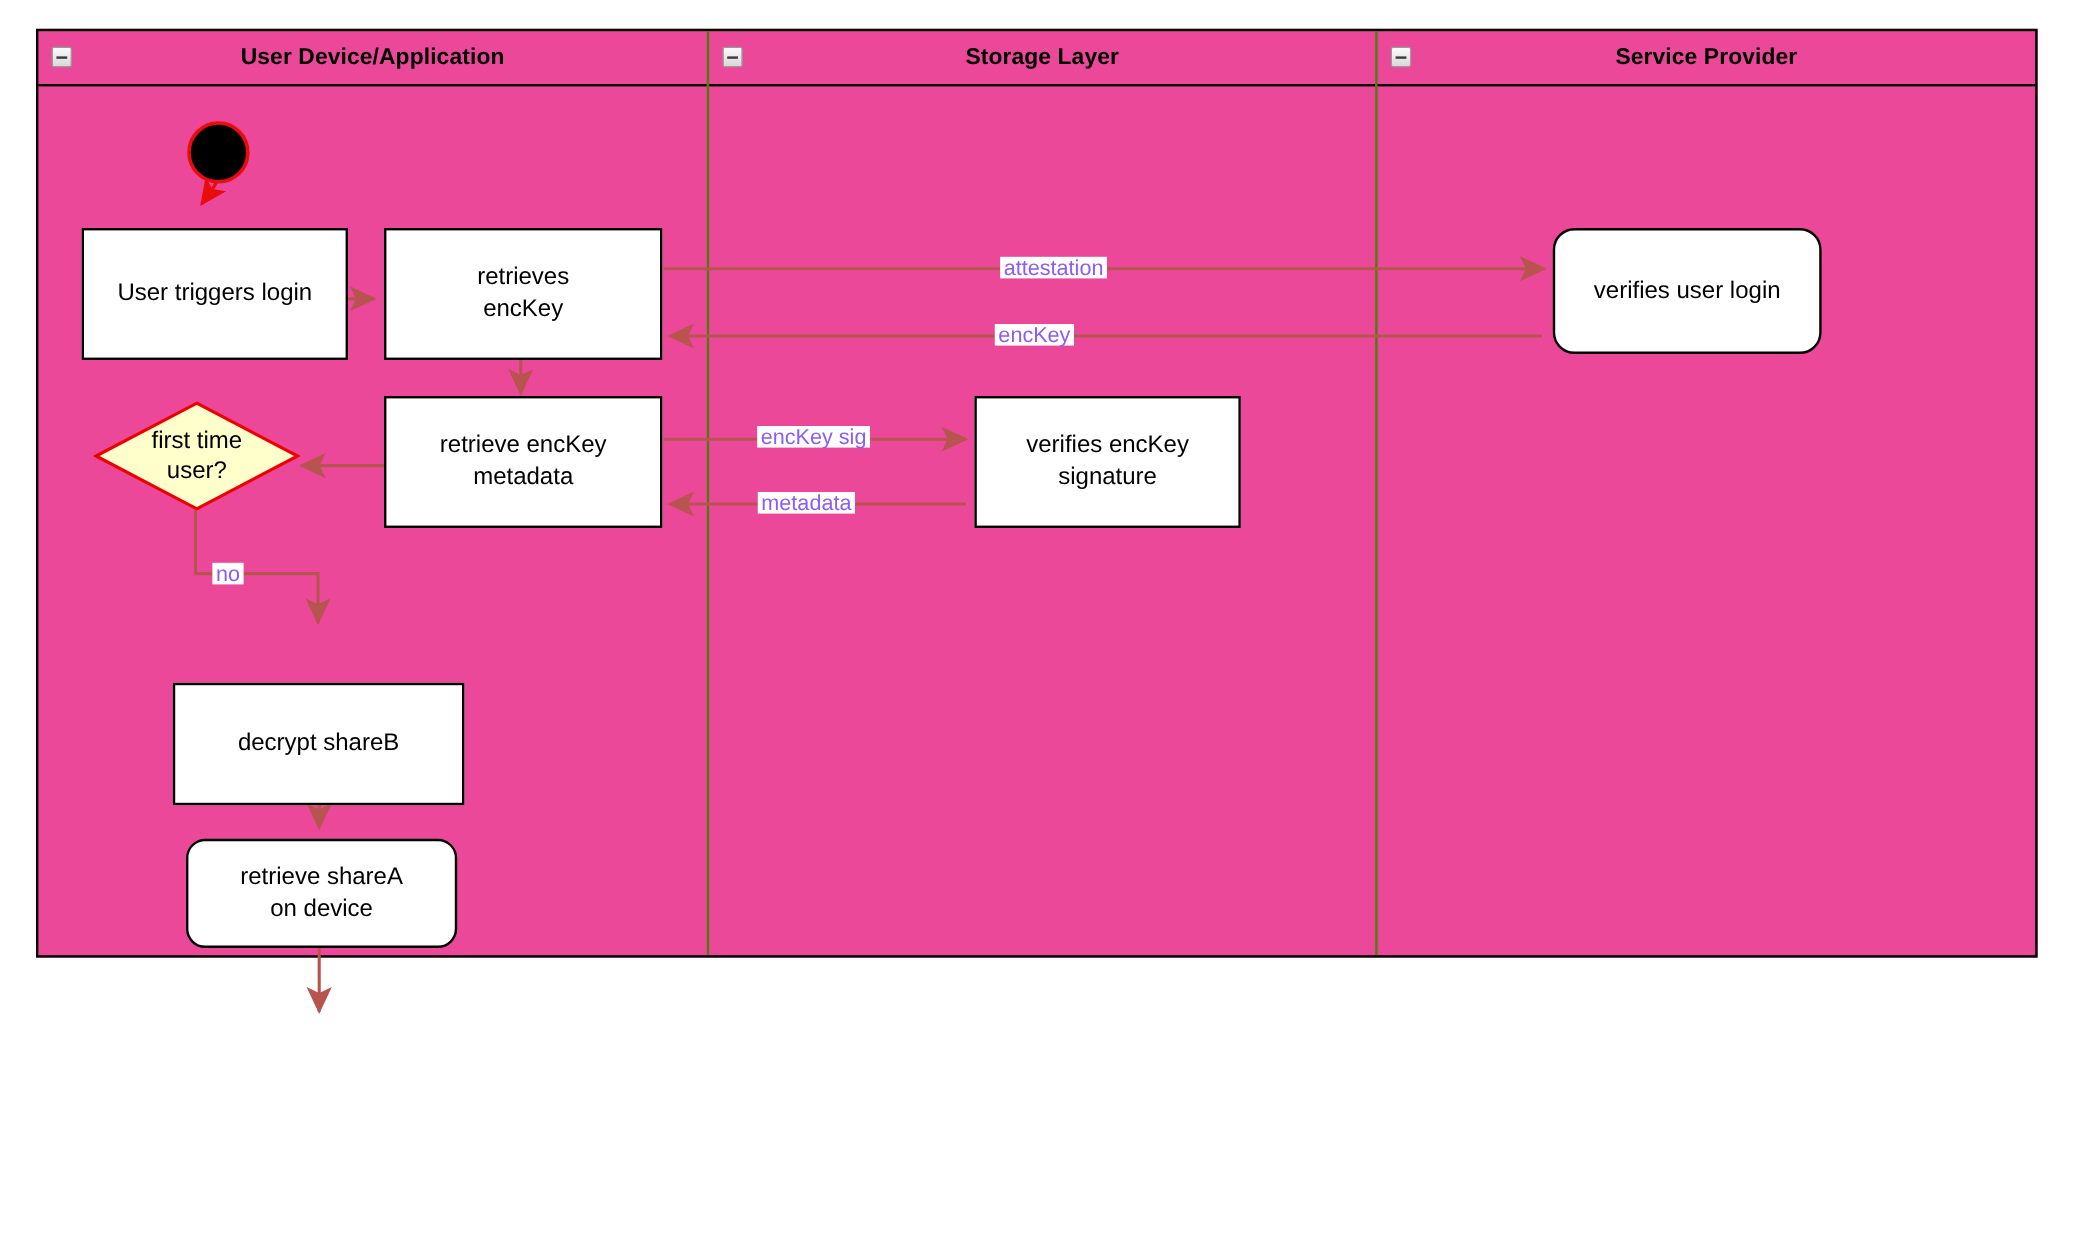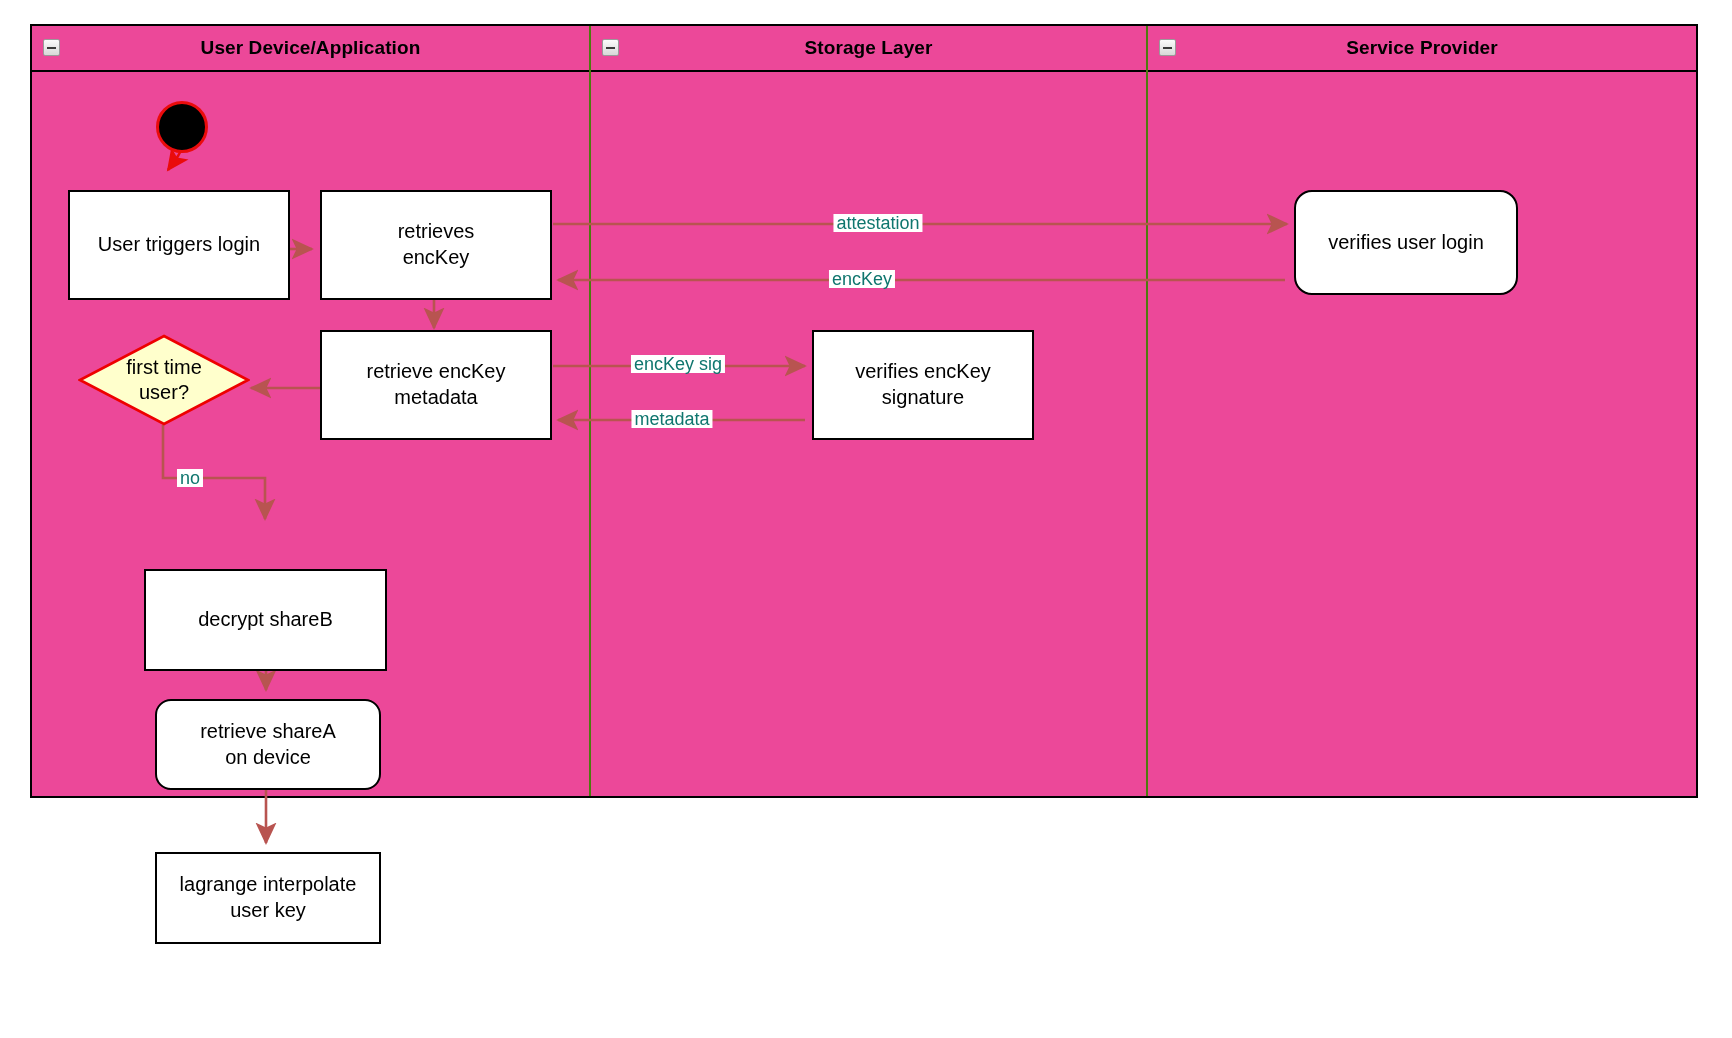--- a/index.html
+++ b/index.html
@@ -121,21 +121,21 @@
     left: 0; top: 0;
     width: 1732px;
     height: 1038px;
     z-index: 3;
     pointer-events: none;
   }
   .edge-label {
     position: absolute;
     z-index: 4;
     font-size: 18px;
-    color: #0f766e;
+    color: #8b5cf6;
     background: #ffffff;
     padding: 0 3px;
     white-space: nowrap;
     transform: translate(-50%, -50%);
     line-height: 1;
   }
 </style>
 </head>
 <body>
 
@@ -230,21 +230,19 @@
     </svg>
     <div class="dlabel">first time
 user?</div>
   </div>
 
   <div class="node" style="left:144px; top:528px; width:243px; height:102px;margin-top:41px;">decrypt shareB</div>
 
   <div class="node" style="left:155px; top:699px; width:226px; height:91px;border-radius:16px;">retrieve shareA
 on device</div>
 
-  <div class="node" style="left:155px; top:852px; width:226px; height:92px;">lagrange interpolate
-user key</div>
 
   <div class="node" style="left:812px; top:330px; width:222px; height:110px;">verifies encKey
 signature</div>
 
   <div class="node" style="left:1294px; top:190px; width:224px; height:105px;border-radius:18px;">verifies user login</div>
 
 </div>
 
 </body></html>

